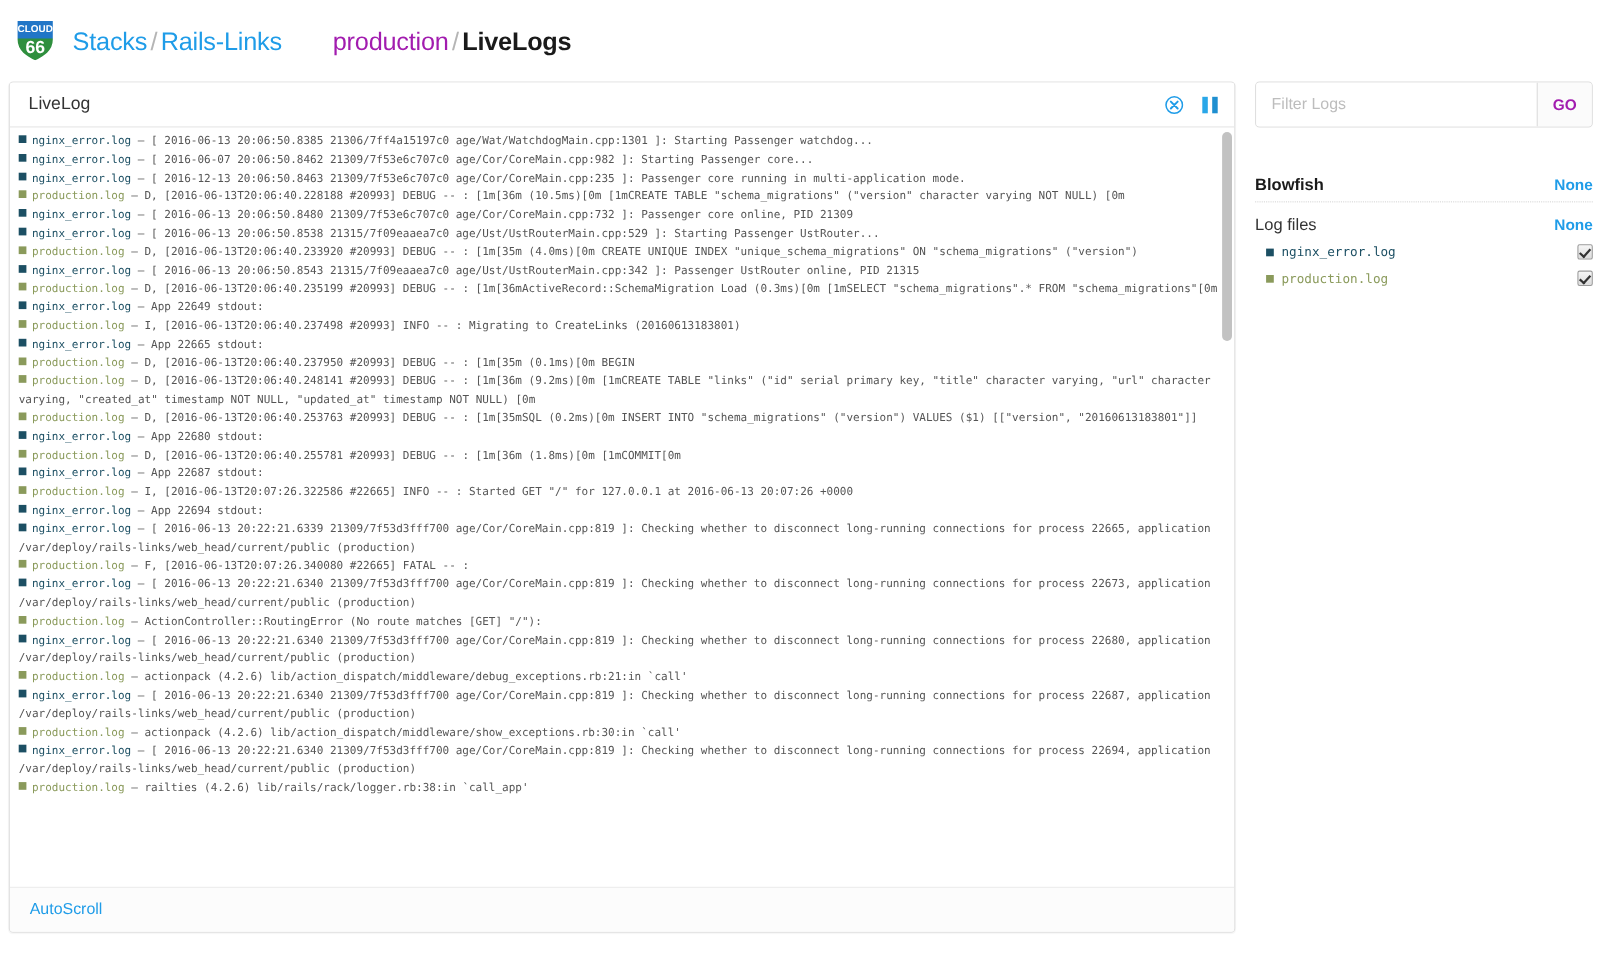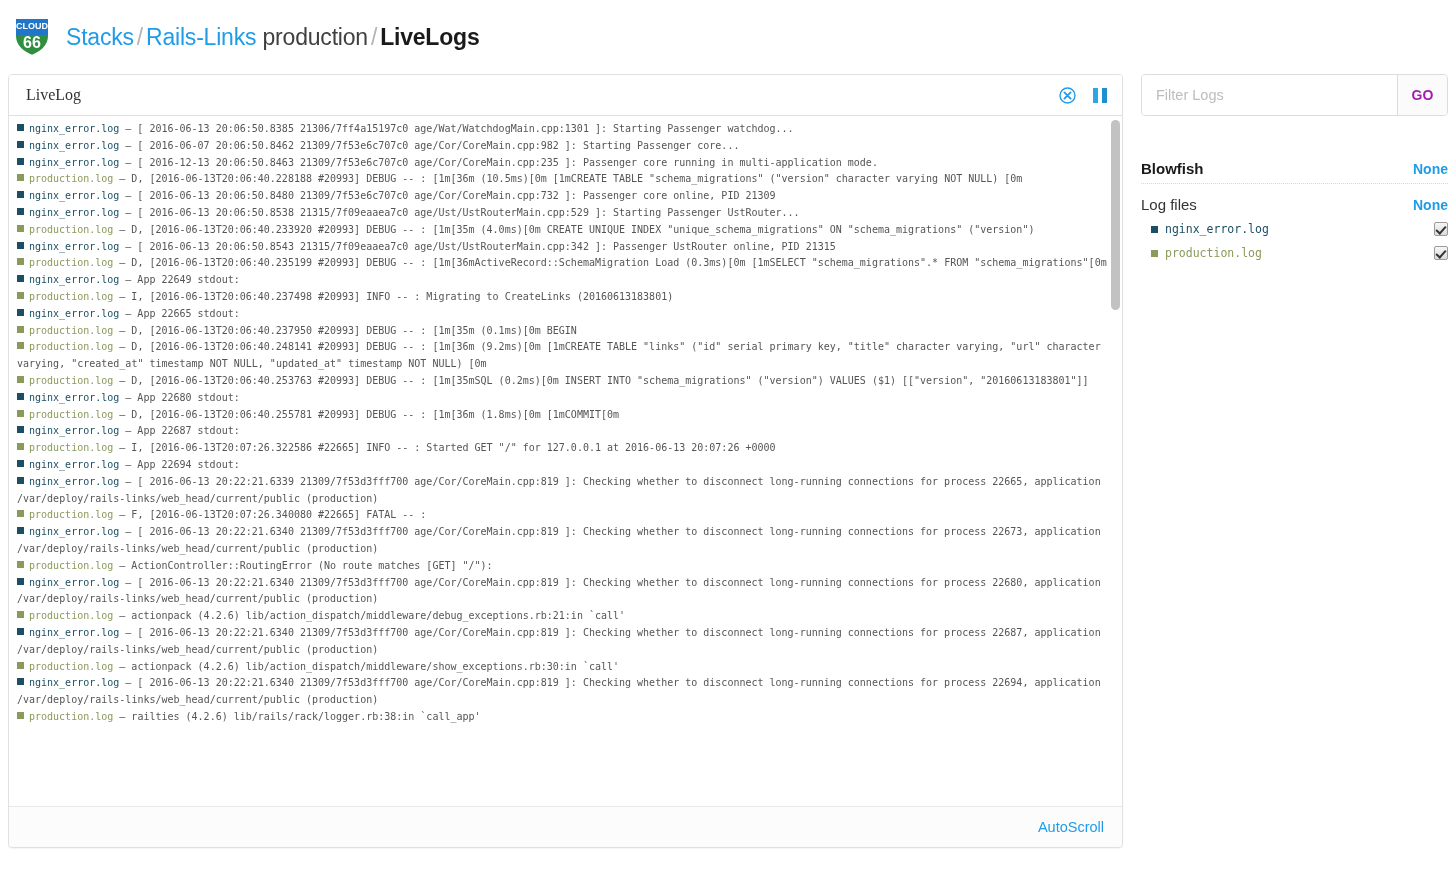--- a/index.html
+++ b/index.html
@@ -28,21 +28,21 @@
   }
   .logo svg { display: block; }
   .breadcrumb {
     font-size: 23px;
     font-weight: 400;
     letter-spacing: -0.2px;
     white-space: nowrap;
   }
   .bc-link { color: #1f9ce8; }
   .bc-sep { color: #b5b5b5; margin: 0 3px; }
-  .bc-muted { color: #404040; }
+  .bc-muted { color: #a21caf; margin-left: 40px; }
   .bc-current { color: #1a1a1a; font-weight: 700; }
 
   
   .wrap {
     display: flex;
     align-items: flex-start;
     padding: 0 8px 0 8px;
     gap: 18px;
   }
   .panel {
@@ -54,21 +54,20 @@
     box-shadow: 0 1px 1px rgba(0,0,0,0.04);
     overflow: hidden;
   }
   .panel-head {
     height: 41px;
     display: flex;
     align-items: center;
     padding: 0 14px 0 17px;
     border-bottom: 1px solid #e0e0e0;
     background: #fff;
-    font-family: Liberation Serif, serif;
   }
   .panel-title {
     font-size: 16px;
     color: #333;
     flex: 1 1 auto;
   }
   .panel-actions {
     display: flex;
     align-items: center;
     gap: 16px;
@@ -123,21 +122,21 @@
     background: #c2c2c2;
     border-radius: 5px;
   }
 
   .log-foot {
     height: 41px;
     border-top: 1px solid #e8e8e8;
     background: #fcfcfc;
     display: flex;
     align-items: center;
-    justify-content: flex-end;
+    justify-content: flex-start;
     padding: 0 18px;
   }
   .autoscroll {
     color: #1f9ce8;
     font-size: 14.5px;
     cursor: pointer;
   }
 
   
   .sidebar {

